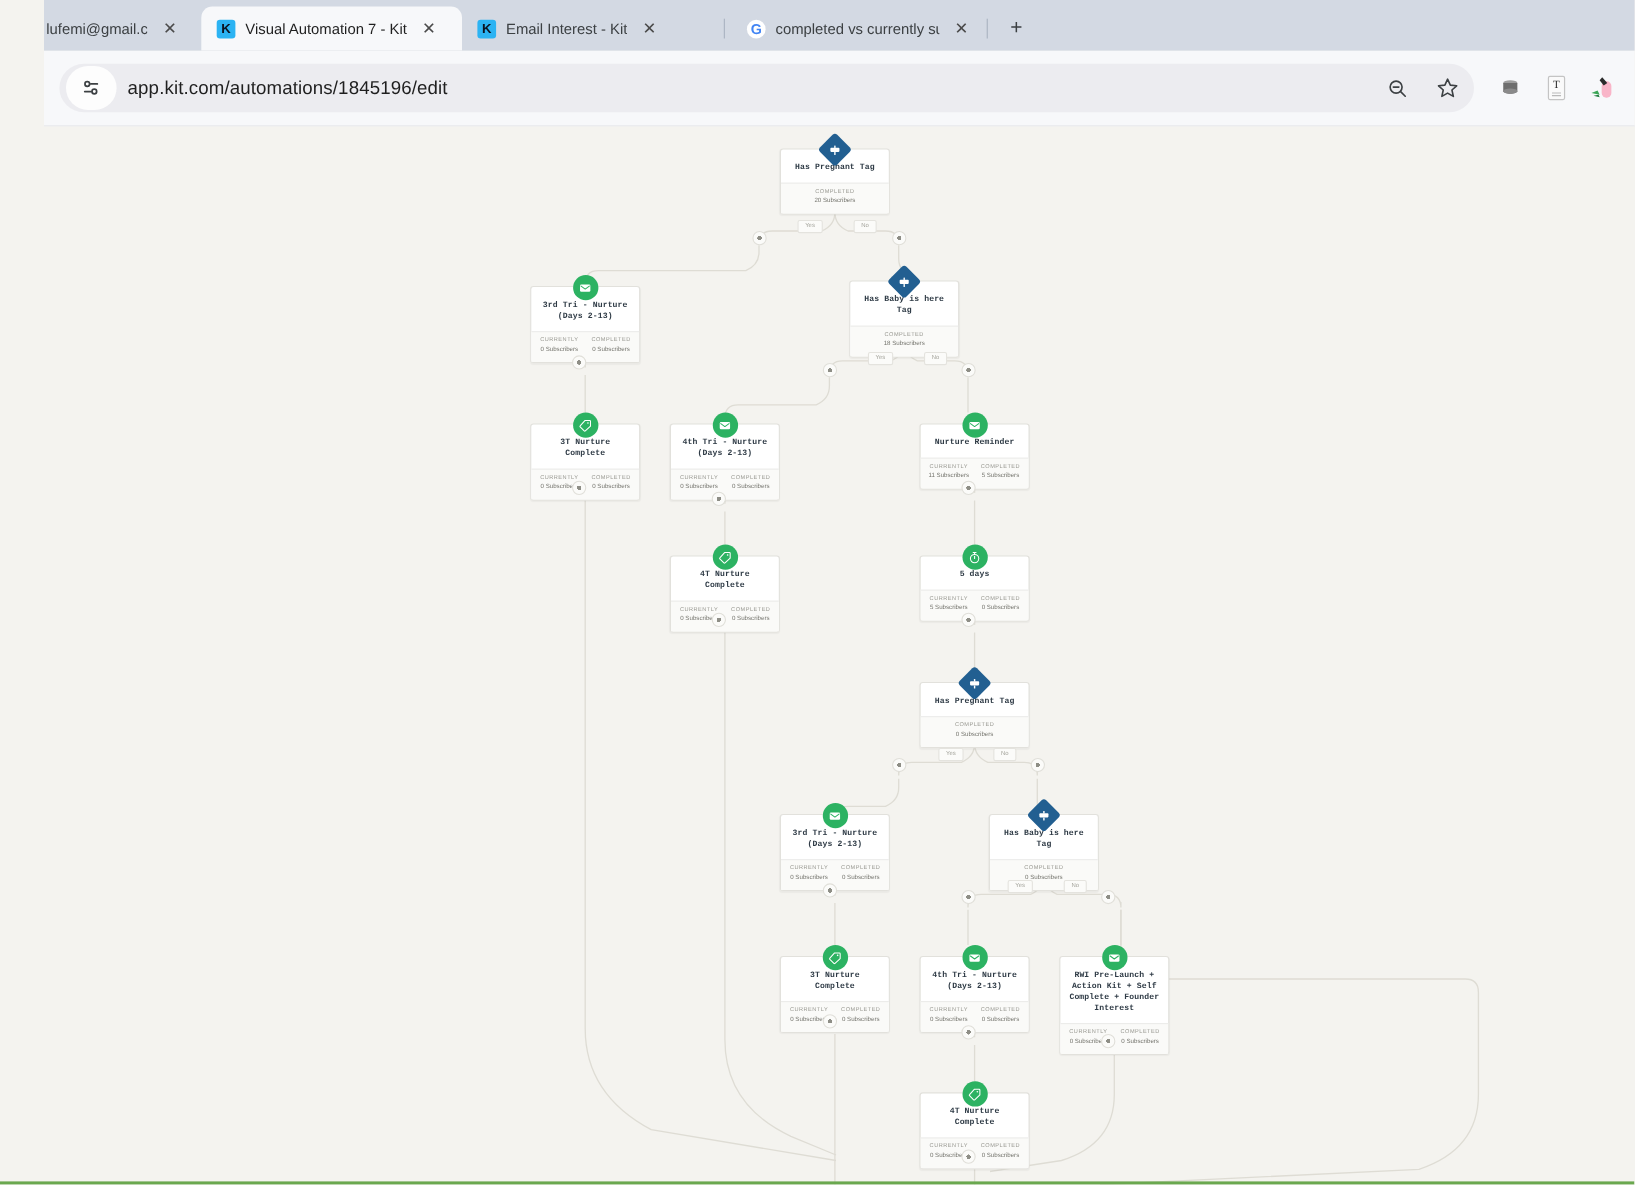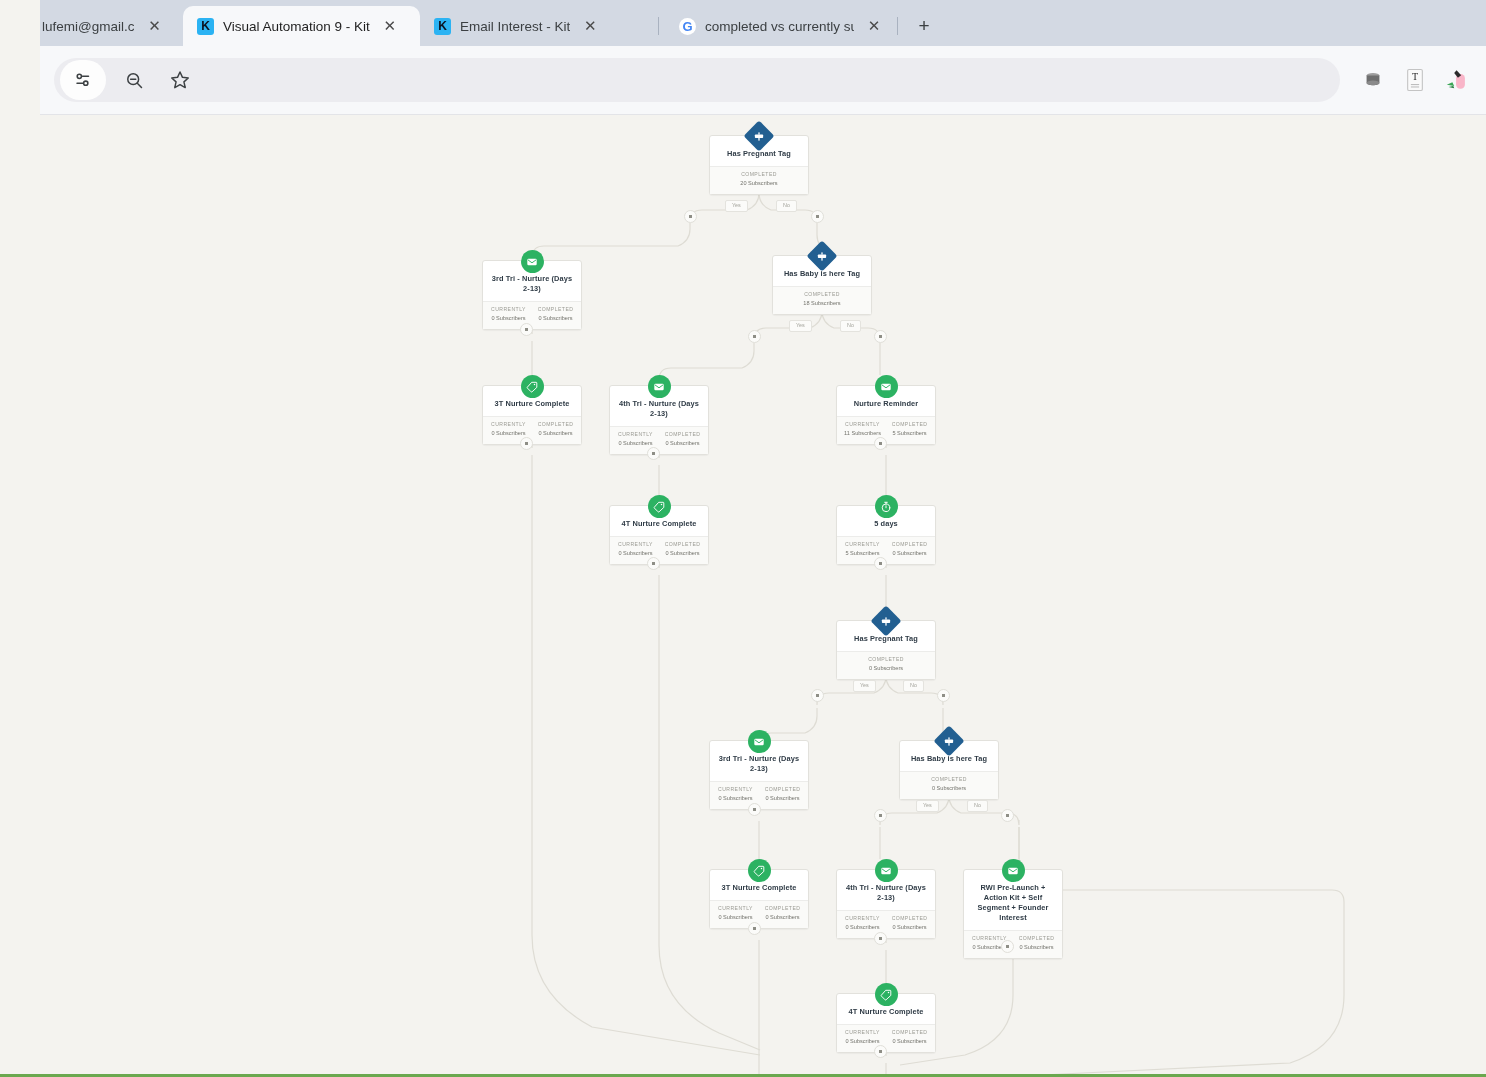--- a/index.html
+++ b/index.html
@@ -145,20 +145,21 @@
     z-index: 5;
   }
   .node-title {
     text-align: center;
     font-size: 7.4px;
     font-weight: bold;
     color: #2f3b46;
     line-height: 1.35;
     padding: 13px 6px 7px 6px;
     letter-spacing: .1px;
+    font-family: Liberation Mono, monospace;
   }
   .node-stats {
     border-top: 1px solid #ececea;
     background: #fafaf8;
     display: flex;
     padding: 4px 2px 6px 2px;
   }
   .stat { flex: 1 1 0; text-align: center; min-width: 0; }
   .stat-label {
     font-size: 5.1px;
@@ -248,21 +249,21 @@
 
   <div class="tabstrip">
 
     <div class="tab inactive" style="width:155px;margin-left:-12px;">
       <span class="tab-title">lufemi@gmail.c</span>
       <span class="tab-close">✕</span>
     </div>
 
     <div class="tab active" style="width:237px;">
       <span class="tab-favicon fav-kit">K</span>
-      <span class="tab-title">Visual Automation 9 - Kit</span>
+      <span class="tab-title">Visual Automation 7 - Kit</span>
       <span class="tab-close">✕</span>
     </div>
 
     <div class="tab inactive" style="width:236px;">
       <span class="tab-favicon fav-kit">K</span>
       <span class="tab-title">Email Interest - Kit</span>
       <span class="tab-close">✕</span>
     </div>
 
     <span class="tab-sep"></span>
@@ -281,20 +282,21 @@
   <div class="toolbar">
     <div class="omnibox">
       <span class="site-btn">
         <svg width="22" height="22" viewBox="0 0 24 24" fill="none" stroke="#3c4043" stroke-width="1.7" stroke-linecap="round">
           <circle cx="8" cy="8" r="2.3"></circle>
             <line x1="11.5" y1="8" x2="18" y2="8"></line>
           <circle cx="15" cy="15.5" r="2.3"></circle>
             <line x1="5.5" y1="15.5" x2="11.8" y2="15.5"></line>
         </svg>
       </span>
+      <span class="url-text">app.kit.com/automations/1845196/edit</span>
       <span class="omni-icon">
         <svg width="21" height="21" viewBox="0 0 24 24" fill="none" stroke="#3c4043" stroke-width="1.7" stroke-linecap="round">
           <circle cx="10.5" cy="10.5" r="6.2"></circle>
             <line x1="15.2" y1="15.2" x2="20" y2="20"></line>
             <line x1="7.6" y1="10.5" x2="13.4" y2="10.5"></line>
         </svg>
       </span>
       <span class="omni-icon">
         <svg width="22" height="22" viewBox="0 0 24 24" fill="none" stroke="#3c4043" stroke-width="1.6" stroke-linejoin="round">
           <polygon points="12,3.2 14.7,9.1 21,9.8 16.3,14 17.7,20.3 12,17.1 6.3,20.3 7.7,14 3,9.8 9.3,9.1"></polygon>
@@ -646,21 +648,21 @@
         </div>
       </div>
     </div>
     <div class="node" style="left: 963px; top: 754px; width: 100px;">
       <div class="badge-circle">
         <svg width="12" height="12" viewBox="0 0 24 24" fill="none" stroke="#ffffff" stroke-width="2.1" stroke-linejoin="round">
           <rect x="2.6" y="5.4" width="18.8" height="13.2" rx="2.4" fill="#ffffff" stroke="none"></rect>
           <path d="M4.5 8.2 L12 13.6 L19.5 8.2" stroke="#2cb262" stroke-width="1.9" stroke-linecap="round"></path>
         </svg>
       </div>
-      <div class="node-title">RWI Pre-Launch + Action Kit + Self Segment + Founder Interest</div>
+      <div class="node-title">RWI Pre-Launch + Action Kit + Self Complete + Founder Interest</div>
       <div class="node-stats">
         <div class="stat">
           <div class="stat-label">CURRENTLY</div>
           <div class="stat-value">0 Subscribers</div>
         </div>
         <div class="stat">
           <div class="stat-label">COMPLETED</div>
           <div class="stat-value">0 Subscribers</div>
         </div>
       </div>

